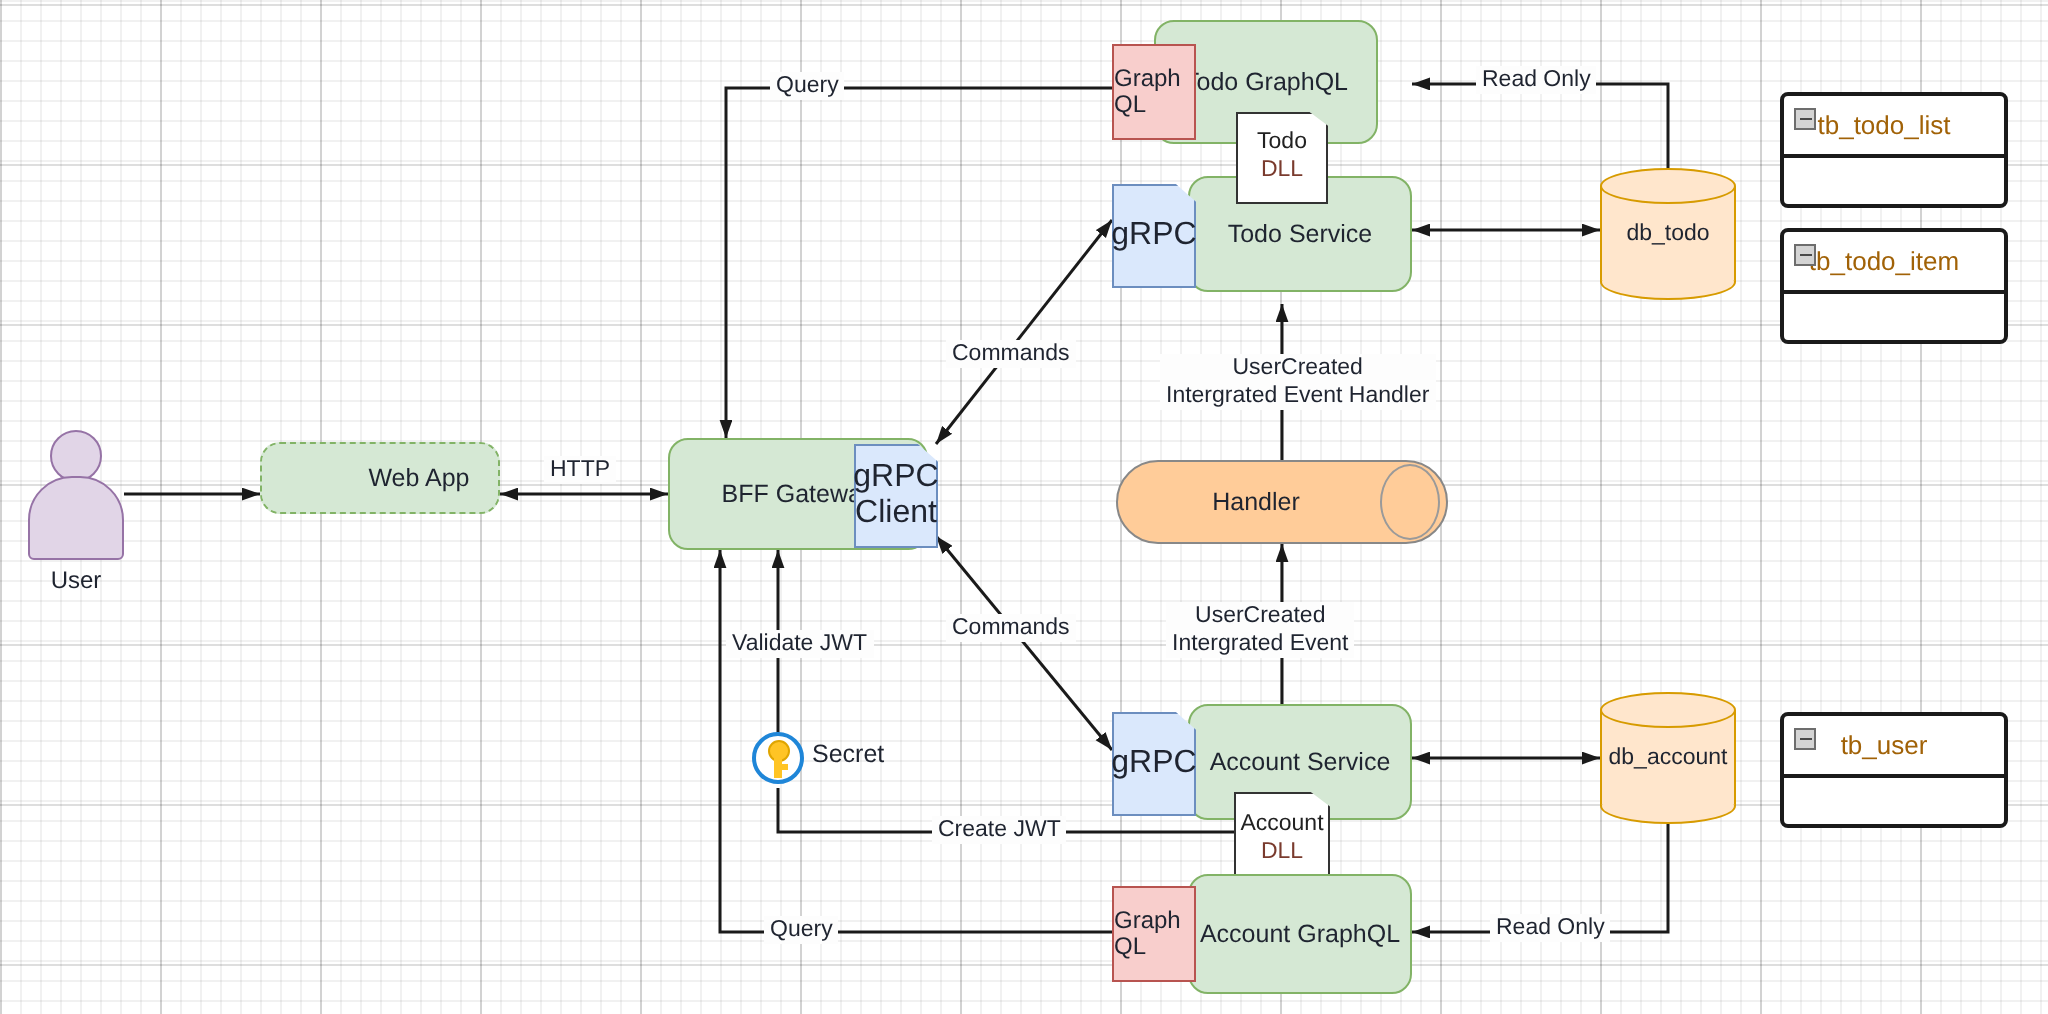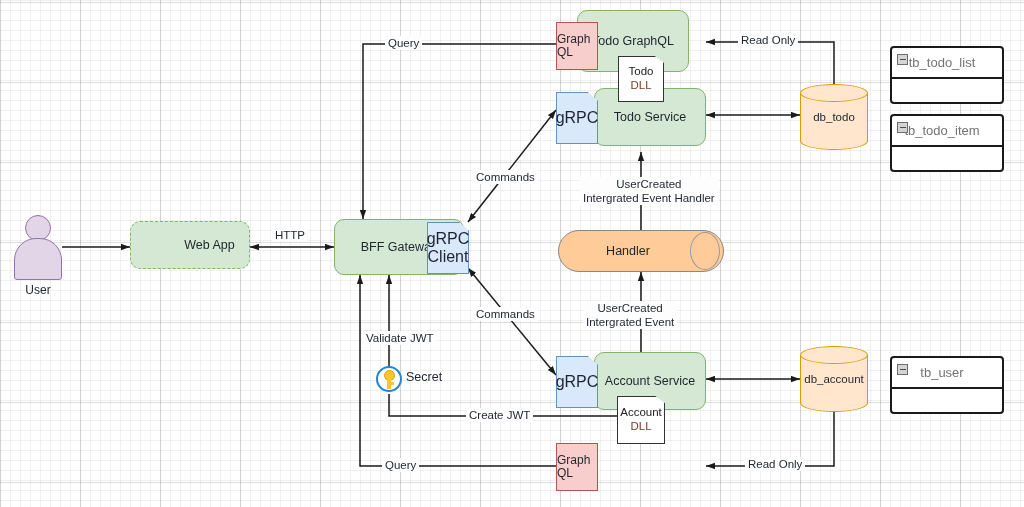--- a/index.html
+++ b/index.html
@@ -91,21 +91,21 @@
   }
   
   .tbl{
     background:#ffffff;border:2px solid #1a1a1a;border-radius:4px;overflow:hidden;
   }
   .tbl .hdr{
     height:29px;display:flex;align-items:center;border-bottom:2px solid #1a1a1a;
     position:relative;
   }
   .tbl .hdr .tname{
-    flex:1;text-align:center;font-size:13px;color:#737373;padding-right:10px;
+    flex:1;text-align:center;font-size:13px;color:#a16207;padding-right:10px;
   }
   .tbl .hdr .mini{
     position:absolute;left:5px;top:6px;width:11px;height:11px;
     border:1.3px solid #6d6d6d;background:#d4d4d4;box-sizing:border-box;
   }
   .tbl .hdr .mini::after{
     content:"";position:absolute;left:1.5px;top:4px;width:6px;height:1.4px;background:#4a4a4a;
   }
   .tbl .body{height:100%;}
 
@@ -194,21 +194,21 @@
       <path d="M617,416 L389,416 L389,394"></path>
     </g>
   </svg>
 
   <div class="node actor" style="left:14px;top:215px;width:48px;height:90px;">
     <div class="head"></div>
     <div class="torso"></div>
     <div class="aname">User</div>
   </div>
 
-  <div class="node svc dashed" style="left:130px;top:221px;width:120px;height:48px;padding-left:39px;">
+  <div class="node svc dashed" style="left:130px;top:221px;width:120px;height:36px;padding-left:39px;">
     <span class="lbl">Web App</span>
   </div>
 
   <div class="node svc" style="left:334px;top:219px;width:130px;height:56px;">
     <span class="lbl">BFF Gateway</span>
   </div>
   <div class="node grpcbadge" style="left:427px;top:222px;width:42px;height:52px;">
     <span>gRPC</span>
     <span>Client</span>
   </div>
@@ -242,20 +242,23 @@
     <span class="lbl">Account Service</span>
   </div>
   <div class="node grpcbadge" style="left:556px;top:356px;width:42px;height:52px;">
     <span>gRPC</span>
   </div>
   <div class="node dll" style="left:617px;top:396px;width:48px;height:48px;">
     <span>Account</span>
     <span class="d2">DLL</span>
   </div>
 
+  <div class="node svc" style="left:594px;top:437px;width:112px;height:60px;">
+    <span class="lbl">Account GraphQL</span>
+  </div>
   <div class="node gqlbadge" style="left:556px;top:443px;width:42px;height:48px;">
     <span>Graph</span>
     <span>QL</span>
   </div>
 
   <div class="node secret" style="left:376px;top:366px;width:120px;height:28px;">
     <div class="ring"></div>
     <div class="keyhead"></div>
     <div class="keystem"></div>
     <div class="keybit"></div>
@@ -307,21 +310,21 @@
   <div class="elabel" style="left:382px;top:458px;">Query</div>
 
   <div class="elabel" style="left:473px;top:170px;">Commands</div>
 
   <div class="elabel" style="left:473px;top:307px;">Commands</div>
 
   <div class="elabel" style="left:738px;top:33px;">Read Only</div>
 
   <div class="elabel" style="left:745px;top:457px;">Read Only</div>
 
-  <div class="elabel" style="left:363px;top:315px;margin-top:16px;">Validate JWT</div>
+  <div class="elabel" style="left:363px;top:315px;">Validate JWT</div>
 
   <div class="elabel" style="left:466px;top:408px;">Create JWT</div>
 
   <div class="elabel" style="left:580px;top:177px;">
     <div>UserCreated</div>
     <div>Intergrated Event Handler</div>
   </div>
 
   <div class="elabel" style="left:583px;top:301px;">
     <div>UserCreated</div>

